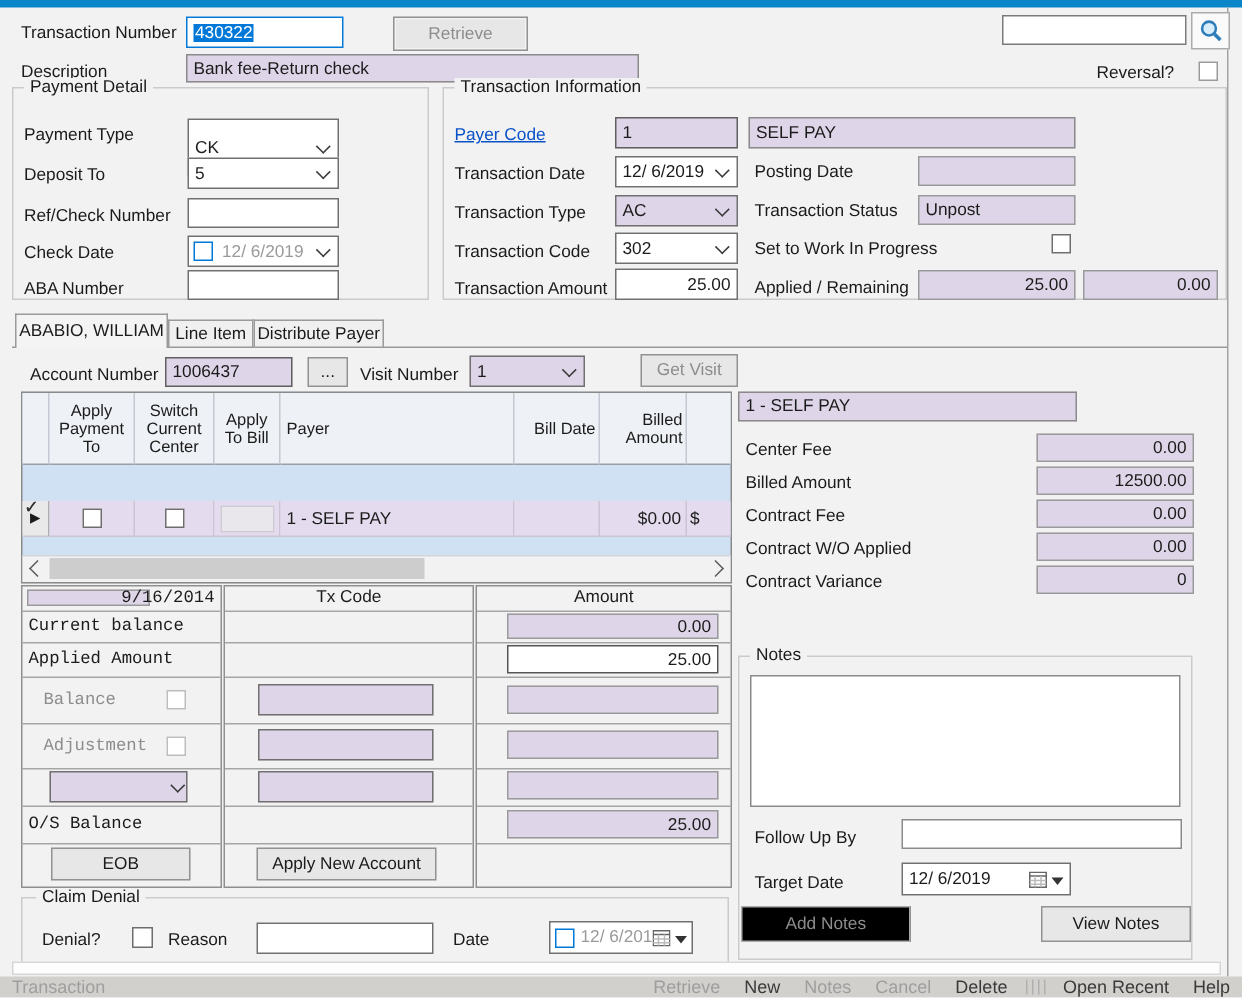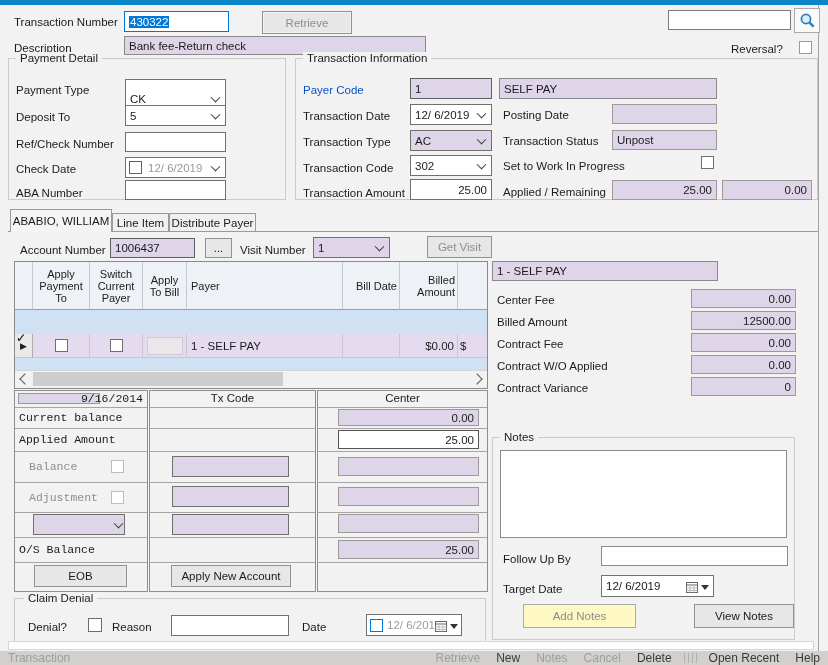--- a/index.html
+++ b/index.html
@@ -14,28 +14,28 @@
   .field.num{justify-content:flex-end;}
   .field.soft{border-color:#9a9a9a;}
   .combo{position:absolute;box-sizing:border-box;background:#ffffff;border:1px solid #707070;
          display:flex;align-items:center;padding:0 18px 0 4px;overflow:hidden;white-space:nowrap;}
   .combo.lav{background:#ded5e8;}
   .chev{position:absolute;right:6px;top:50%;width:6px;height:6px;border-left:1px solid #3a3a3a;
         border-bottom:1px solid #3a3a3a;transform:translateY(-70%) rotate(-45deg);}
   .btn{position:absolute;box-sizing:border-box;background:#e7e7e7;border:1px solid #929292;
        display:flex;align-items:center;justify-content:center;color:#1b1b1b;cursor:default;}
   .btn.dis{color:#8d8d8d;}
-  .btn.dkdis{background:#fef9c3;color:#8d8d8d;border-color:#aaaaaa;margin-left:29px;}
+  .btn.dkdis{background:#000000;color:#8d8d8d;border-color:#aaaaaa;}
   .cb{position:absolute;box-sizing:border-box;width:13px;height:13px;background:#fff;border:1px solid #6e6e6e;}
   .cb.blue{border-color:#0078d7;}
   .cb.dis{border-color:#bdbdbd;}
   .cb.checked::after{content:"\2713";position:absolute;left:1px;top:-3px;font-size:12px;color:#333;}
   .grp{position:absolute;box-sizing:border-box;border:1px solid #cbcbcb;}
   .grp-t{position:absolute;background:#f2f2f2;padding:0 4px;line-height:13px;}
-  .link{color:#0a52c8;}
+  .link{color:#0a52c8;text-decoration:underline;}
   .selText{background:#0078d7;color:#fff;padding:0 1px;}
   
   .tab{position:absolute;box-sizing:border-box;background:#f0f0f0;border:1px solid #9a9a9a;border-bottom:none;
        display:flex;align-items:center;justify-content:center;}
   .tab.active{background:#f4f4f4;z-index:3;}
   
   #grid{position:absolute;left:14px;top:261px;width:472px;height:126px;border:1px solid #8a8a8a;background:#cfe1f3;}
   .ghead{position:absolute;left:0;top:0;right:0;height:48px;display:flex;background:#eef1f5;}
   .gh{box-sizing:border-box;border-right:1px solid #c3c8d2;border-bottom:1px solid #99a0ab;display:flex;
       align-items:center;justify-content:center;text-align:center;line-height:12px;font-size:11px;padding:1px 2px;}
@@ -159,21 +159,21 @@
   <div class="combo lav" style="left:313px;top:237px;width:77px;height:21px;">
       <span>1</span>
       <span class="chev"></span>
     </div>
   <div class="btn dis" style="left:427px;top:236px;width:65px;height:22px;">Get Visit</div>
 
   <div id="grid">
     <div class="ghead">
       <div class="gh" style="width:18px;"></div>
       <div class="gh" style="width:57px;">Apply Payment To</div>
-      <div class="gh" style="width:53px;">Switch Current Payer</div>
+      <div class="gh" style="width:53px;">Switch Current Center</div>
       <div class="gh" style="width:44px;">Apply To Bill</div>
       <div class="gh" style="width:156px;justify-content:flex-start;text-align:left;padding-left:4px;">Payer</div>
       <div class="gh r" style="width:57px;">Bill Date</div>
       <div class="gh r" style="width:58px;">Billed Amount</div>
       <div class="gh" style="flex:1;border-right:none;"></div>
     </div>
     <div class="grow" style="top:72px;">
       <div class="gc sel" style="width:18px;font-size:9px;">▶</div>
       <div class="gc c" style="width:57px;">
           <span class="cb rcb checked"></span>
@@ -250,21 +250,21 @@
     </div>
     <div class="trow" style="top:121px;height:25px;">
       <span class="combo lav" style="left:22px;top:2px;width:117px;height:21px;"></span>
     </div>
     <div class="trow" style="top:146px;height:25px;"></div>
     <div class="trow" style="top:171px;height:28px;border-bottom:none;">
       <span class="btn" style="left:21px;top:3px;width:120px;height:22px;">Apply New Account</span>
     </div>
   </div>
   <div class="tcol" style="left:317px;width:169px;">
-    <div class="trow" style="top:0;height:16px;text-align:center;line-height:15px;">Center</div>
+    <div class="trow" style="top:0;height:16px;text-align:center;line-height:15px;">Amount</div>
     <div class="trow" style="top:16px;height:21px;">
       <span class="field num" style="left:20px;top:2px;width:141px;height:17px;border-color:#9a9a9a;">0.00</span>
     </div>
     <div class="trow" style="top:37px;height:23px;">
       <span class="field white num" style="left:20px;top:2px;width:141px;height:19px;border-color:#555;">25.00</span>
     </div>
     <div class="trow" style="top:60px;height:31px;">
       <span class="field num" style="left:20px;top:6px;width:141px;height:19px;border-color:#9a9a9a;"></span>
     </div>
     <div class="trow" style="top:91px;height:30px;">

